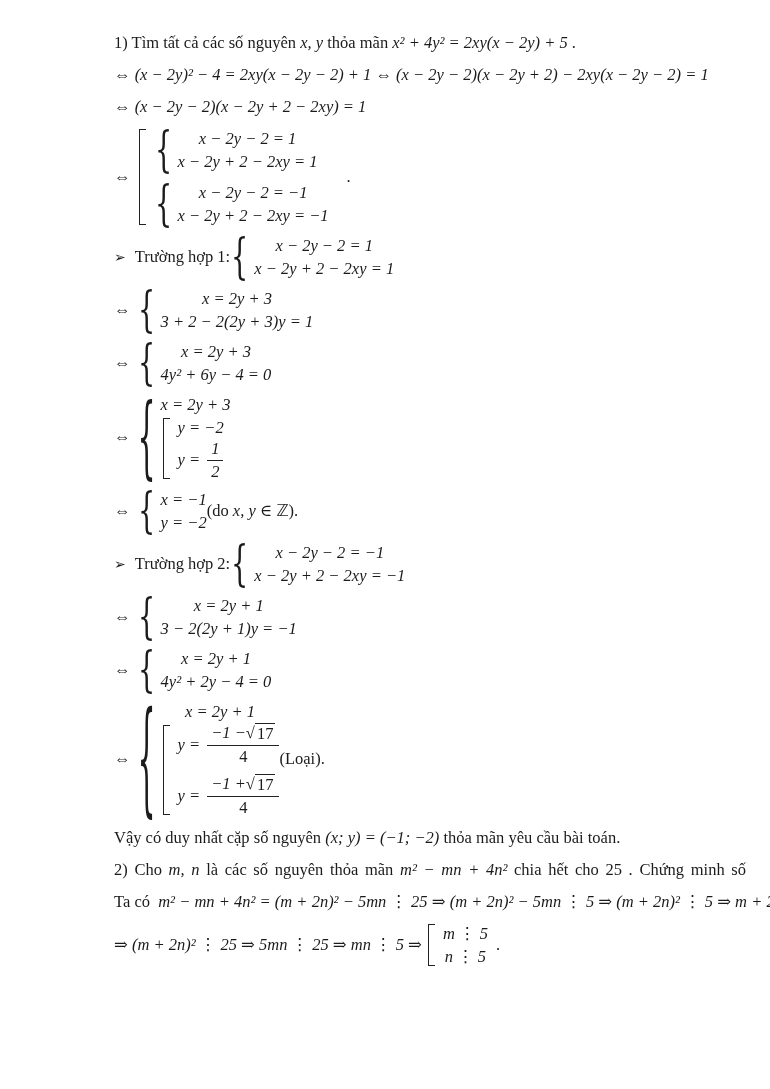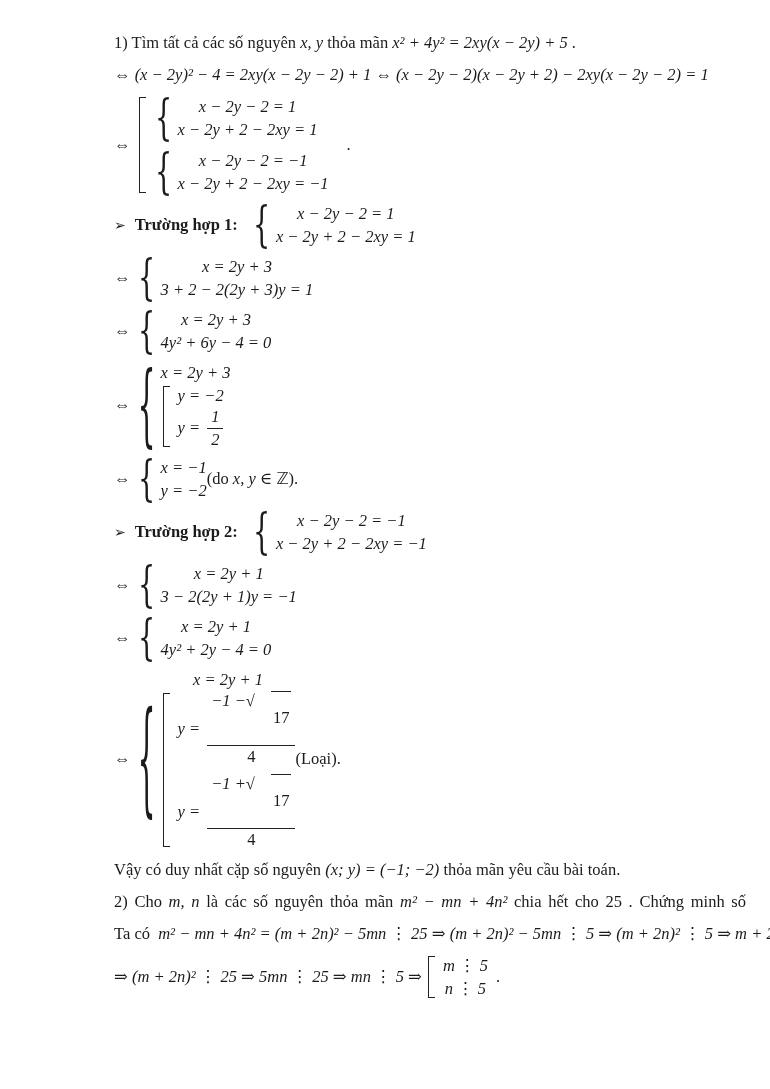--- a/index.html
+++ b/index.html
@@ -36,46 +36,47 @@
   .sqbr {
     align-self: stretch; width: 7px; min-width: 7px;
     border: 1.6px solid #222; border-right: none;
     margin: 2px 8px 2px 2px; flex: none;
   }
   .bullet {
     font-style: normal; font-weight: bold;
     font-family: "DejaVu Sans", sans-serif;
     font-size: 14px; margin-right: 9px; flex: none;
   }
-  .caselabel { font-weight: bold; font-style: normal; margin-right: 14px; flex: none; }
+  .caselabel { font-weight: normal; font-style: normal; flex: none; }
   .frow { display: flex; align-items: center; }
   .frac { display: inline-flex; flex-direction: column; align-items: center; text-align: center; margin-left: 7px; }
   .frac .num { padding: 0 4px 1px; line-height: 20px; display: inline-flex; align-items: flex-start; }
   .frac .den { border-top: 1.5px solid #222; padding: 1px 4px 0; line-height: 19px; align-self: stretch; }
   .sqrt { display: inline-flex; align-items: flex-start; }
   .sqrt .sign { font-style: normal; }
-  .sqrt .rad { border-top: 1.5px solid #222; padding: 16px 2px; margin-left: 16px; }
+  .sqrt .rad { border-top: 1.5px solid #222; padding: 0 2px; }
   .note { font-style: normal; flex: none; }
   .dot { font-style: normal; margin-left: 18px; flex: none; }
   .dot-near { font-style: normal; margin-left: 8px; flex: none; }
 </style>
 </head>
 <body>
 
 <div class="page">
 
   <div class="line">
     <span class="up">1) Tìm tất cả các số nguyên</span>
     <span class="math">x, y</span>
     <span class="up">thỏa mãn</span>
     <span class="math">x² + 4y² = 2xy(x − 2y) + 5</span>
     <span class="up">.</span>
   </div>
 
   <div class="line math">⇔ (x − 2y)² − 4 = 2xy(x − 2y − 2) + 1 ⇔ (x − 2y − 2)(x − 2y + 2) − 2xy(x − 2y − 2) = 1</div>
+  <div class="line math">⇔ (x − 2y − 2)(x − 2y + 2 − 2xy) = 1</div>
 
   <div class="mrow">
     <span class="arrow">⇔</span>
     <div class="sqbr"></div>
     <div class="col gap8">
       <div class="cases">
         <span class="brace b2">{</span>
         <div class="col">
           <div class="cr math">x − 2y − 2 = 1</div>
           <div class="cr math">x − 2y + 2 − 2xy = 1</div>

